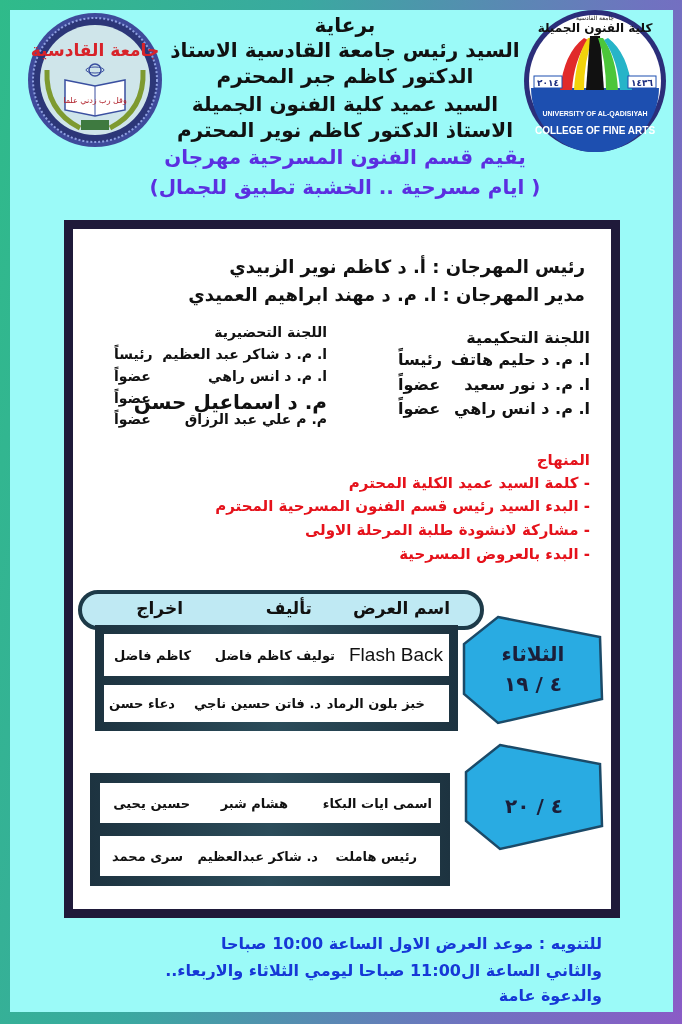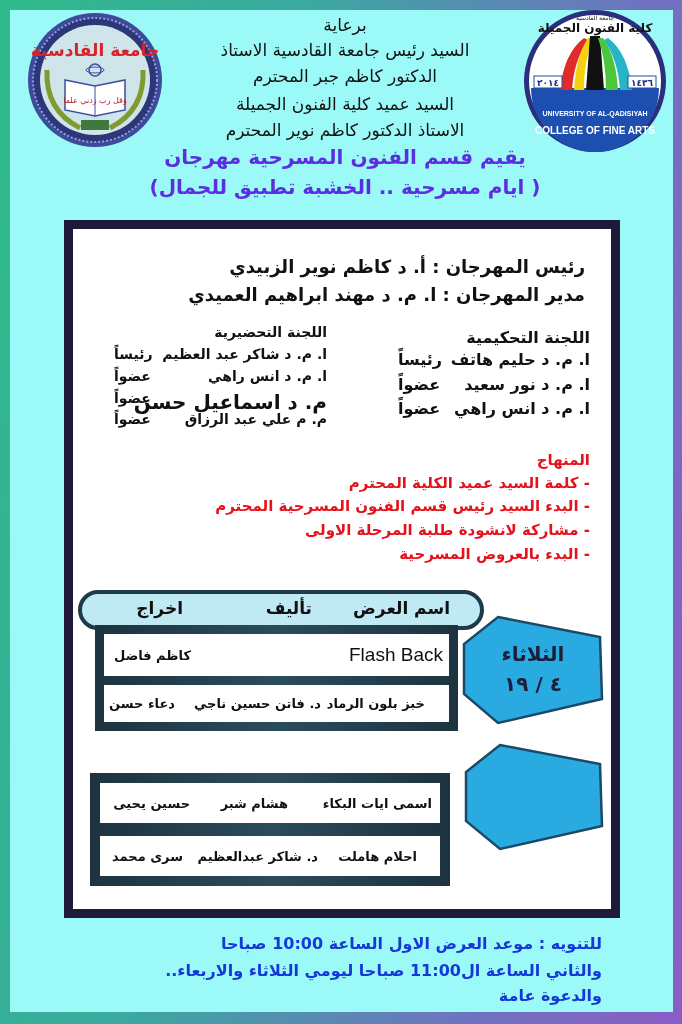--- a/index.html
+++ b/index.html
@@ -1,21 +1,21 @@
 <!DOCTYPE html>
 <html><head>
 <meta charset="utf-8">
 <style>
   html,body{margin:0;padding:0;}
   body{width:682px;height:1024px;position:relative;overflow:hidden;
     background:linear-gradient(100deg,#2fbb8a 0%,#3aa9a0 35%,#6f73c0 75%,#8a5cc6 100%);
     font-family:"DejaVu Sans",sans-serif;}
   .panel{position:absolute;left:10px;top:10px;width:663px;height:1002px;background:#9bfaf8;}
   .abs{position:absolute;}
-  .hdr{position:absolute;left:150px;width:390px;text-align:center;direction:rtl;font-weight:normal;color:#111;font-size:17px;line-height:20px;white-space:nowrap;}
+  .hdr{position:absolute;left:150px;width:390px;text-align:center;direction:rtl;font-weight:bold;color:#111;font-size:20px;line-height:20px;white-space:nowrap;}
   .sub{position:absolute;left:120px;width:450px;text-align:center;direction:rtl;font-weight:bold;color:#5b2fe0;font-size:20px;line-height:24px;white-space:nowrap;}
   .box{position:absolute;left:64px;top:220px;width:538px;height:680px;background:#fff;border:9px solid #1f1a3a;}
   .line{position:absolute;direction:rtl;white-space:nowrap;font-weight:bold;color:#111;}
   .red{color:#e5121b;}
   .blue{color:#1638d6;}
   .pill{position:absolute;left:78px;top:590px;width:398px;height:32px;background:#bfe9f3;border:4px solid #1d3a48;border-radius:20px;}
   .pill span{position:absolute;top:4px;font-weight:bold;font-size:17px;color:#111;direction:rtl;white-space:nowrap;}
   .frame{position:absolute;background:linear-gradient(90deg,#1d3340,#2b4c5a,#1d3340);}
   .row{position:absolute;background:#fff;}
   .cell{position:absolute;top:0;height:100%;display:flex;align-items:center;direction:rtl;white-space:nowrap;font-weight:bold;font-size:13px;color:#111;}
@@ -107,20 +107,21 @@
 
 <div class="pill">
   <span style="right:30px">اسم العرض</span>
   <span style="right:168px">تأليف</span>
   <span style="right:297px">اخراج</span>
 </div>
 
 <div class="frame" style="left:95px;top:625px;width:363px;height:106px">
   <div class="row" style="left:9px;top:9px;width:345px;height:42px">
     <div class="cell latin" style="right:6px">Flash Back</div>
+    <div class="cell" style="right:114px">توليف كاظم فاضل</div>
     <div class="cell" style="right:258px">كاظم فاضل</div>
   </div>
   <div class="row" style="left:9px;top:60px;width:345px;height:37px">
     <div class="cell" style="right:24px">خبز بلون الرماد</div>
     <div class="cell" style="right:128px">د. فاتن حسين ناجي</div>
     <div class="cell" style="right:274px">دعاء حسن</div>
   </div>
 </div>
 
 <div class="hex" style="left:458px;top:614px;width:150px;height:112px">
@@ -131,29 +132,30 @@
   <div class="txt" style="top:58px">٤ / ١٩</div>
 </div>
 
 <div class="frame" style="left:90px;top:773px;width:360px;height:113px">
   <div class="row" style="left:10px;top:10px;width:340px;height:40px">
     <div class="cell" style="right:8px">اسمى ايات البكاء</div>
     <div class="cell" style="right:152px">هشام شبر</div>
     <div class="cell" style="right:250px">حسين يحيى</div>
   </div>
   <div class="row" style="left:10px;top:63px;width:340px;height:40px">
-    <div class="cell" style="right:23px">احلام هاملت</div>
+    <div class="cell" style="right:23px">رئيس هاملت</div>
     <div class="cell" style="right:122px">د. شاكر عبدالعظيم</div>
     <div class="cell" style="right:257px">سرى محمد</div>
   </div>
 </div>
 
 <div class="hex" style="left:460px;top:742px;width:148px;height:110px">
   <svg width="148" height="110" viewBox="0 0 148 110" style="position:absolute;left:0;top:0">
     <polygon points="40,3 140,22 142,84 40,107 6,79 6,30" fill="#29abe2" stroke="#1b4a68" stroke-width="2.5"></polygon>
   </svg>
+  <div class="txt" style="top:52px">٤ / ٢٠</div>
 </div>
 
 <div>
   <div class="line blue" style="right:80px;top:934px;font-size:16px">للتنويه : موعد العرض الاول الساعة 10:00 صباحا</div>
   <div class="line blue" style="right:80px;top:961px;font-size:16px">والثاني الساعة ال11:00 صباحا ليومي الثلاثاء والاربعاء..</div>
   <div class="line blue" style="right:80px;top:986px;font-size:16px">والدعوة عامة</div>
 </div>
 
 </body></html>

